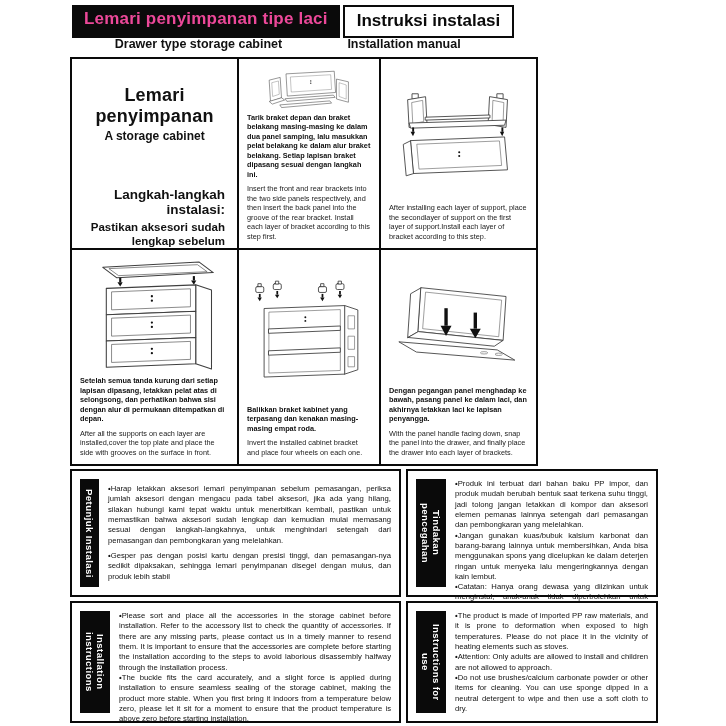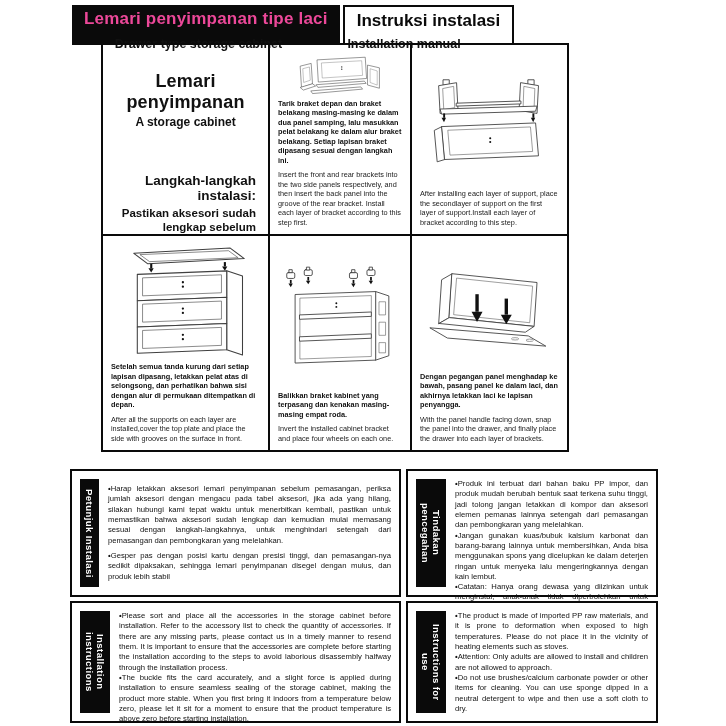--- a/index.html
+++ b/index.html
@@ -6,28 +6,28 @@
   html,body { background:#fff; }
   .page {
     position:relative; width:726px; height:726px; background:#fff;
     font-family:"Liberation Sans", sans-serif; color:#111; overflow:hidden;
   }
   
   .hdr { position:absolute; left:72px; top:5px; display:flex; align-items:stretch; }
   .hdr-black { background:#0a0a0a; color:#ec4899; font-size:17px; font-weight:700;
     padding:4px 12px 5px; letter-spacing:.2px; white-space:nowrap; }
   .hdr-white { border:2.5px solid #0a0a0a; color:#0a0a0a; font-size:17px; font-weight:700;
-    padding:4px 12px 12px; margin-left:3px; white-space:nowrap;text-align:center; }
+    padding:4px 12px 5px; margin-left:3px; white-space:nowrap;text-align:center; }
   .subs { position:absolute; left:72px; top:37px; display:flex; }
   .subs .s1 { width:253px; text-align:center; font-size:12.5px; font-weight:700; }
   .subs .s2 { width:158px; text-align:center; font-size:12.5px; font-weight:700; }
   
-  .grid { position:absolute; left:70px; top:43px; width:468px; height:409px;
+  .grid { position:absolute; left:70px; top:57px; width:468px; height:409px;
     border:2.5px solid #0a0a0a; display:grid;
-    grid-template-columns:36% 30.6% 33.4%; grid-template-rows:47.2% 52.8%;margin-left:31px; }
+    grid-template-columns:36% 30.6% 33.4%; grid-template-rows:47.2% 52.8%; }
   .cell { padding:6px 8px 7px; display:flex; flex-direction:column; overflow:hidden; }
   .br { border-right:2.5px solid #0a0a0a; }
   .bb { border-bottom:2.5px solid #0a0a0a; }
   .illus { flex:1 1 auto; display:flex; align-items:center; justify-content:center; min-height:0; }
   .illus svg { max-width:100%; max-height:100%; }
   .step-text { flex:0 0 auto; font-size:7.3px; line-height:1.3; }
   .step-id { font-weight:700; margin-bottom:5px; }
   .step-en { font-weight:400; color:#222; }
   
   .intro { padding:26px 12px 10px; }

